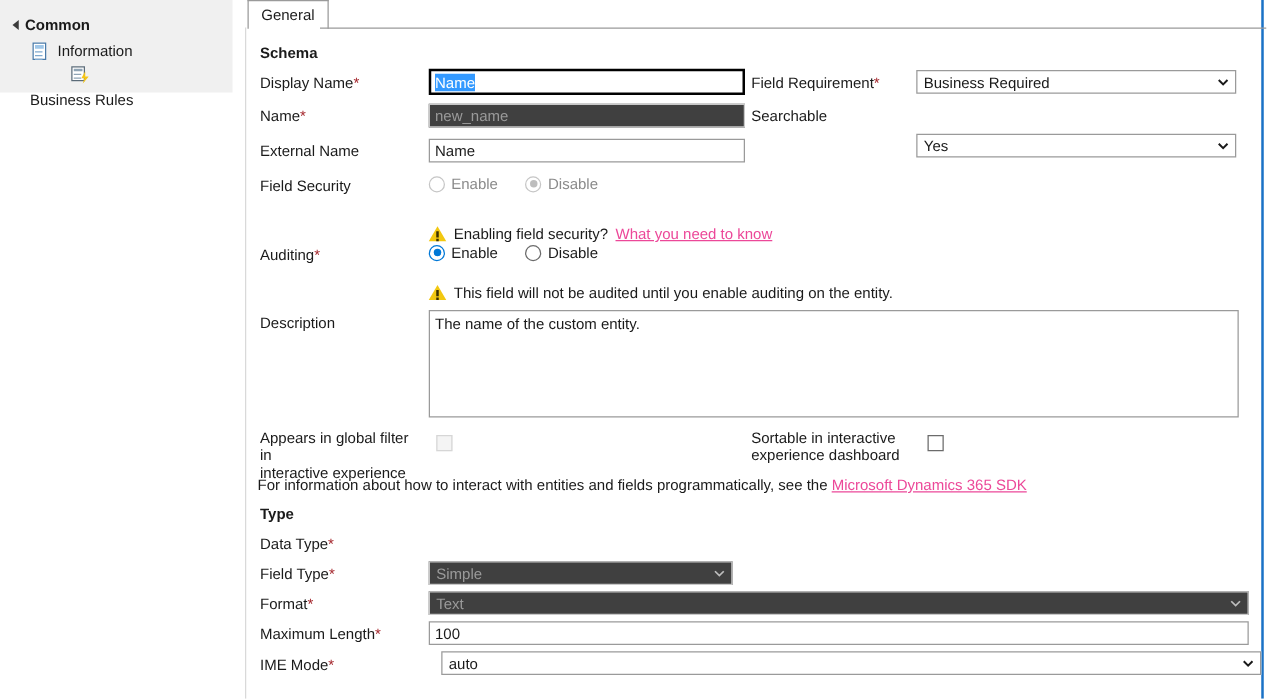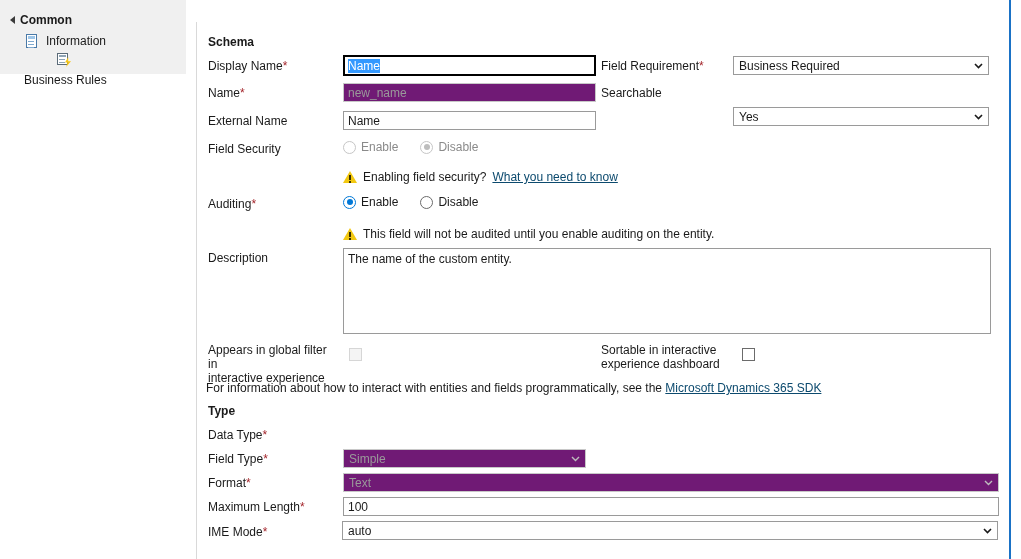--- a/index.html
+++ b/index.html
@@ -135,21 +135,21 @@
     border: 1px solid #9a9a9a;
     padding: 0 4px;
     outline: none;
   }
   input.tb { height: 19px; line-height: 17px; }
   textarea.tb { padding: 3px 4px; resize: none; line-height: 15px; }
   .sel-text.sel-highlight {
     background: #3399ff; color: #ffffff;
   }
   input.tb.disabled, .sel.disabled {
-    background: #701a75; color: #9a9a9a; border-color: #c8c8c8;
+    background: #404040; color: #9a9a9a; border-color: #c8c8c8;
   }
   input.tb.disabled::placeholder { color: #9a9a9a; }
 
   
   .sel {
     height: 19px;
     display: flex; align-items: center;
     padding: 0 20px 0 5px;
     cursor: default;
   }
@@ -195,21 +195,21 @@
     border-bottom: 12px solid #f2c811;
   }
   .warn-ico .bang {
     position: absolute; left: 6px; top: 4px; width: 2px; height: 5px;
     background: #3b3000;
   }
   .warn-ico .dot {
     position: absolute; left: 6px; top: 10px; width: 2px; height: 2px;
     background: #3b3000;
   }
-  a.lnk { color: #0c4a6e; text-decoration: underline; cursor: pointer; }
+  a.lnk { color: #ec4899; text-decoration: underline; cursor: pointer; }
   .note { position: absolute; font-size: 12px; color: #1a1a1a; }
 </style>
 </head>
 <body>
 
 <div id="root">
 
   <div id="sidebar">
     <div id="sidebar-block"></div>
 
@@ -231,20 +231,26 @@
           <span class="ico-bolt"></span>
       </span>
       <span>Business Rules</span>
     </div>
   </div>
 
   <div id="panel">
     <div id="right-rule"></div>
     <div id="panel-left-border"></div>
 
+    <div id="tabstrip">
+      <div id="tab-general">
+        <span>General</span>
+      </div>
+      <div id="tab-underline"></div>
+    </div>
 
     <div id="form">
 
       <div class="sec-head" style="left:12px; top:12px;">Schema</div>
 
       <div class="lbl" style="left:12px; top:36px;">
         <span>Display Name</span><span class="req">*</span>
       </div>
       <div class="tb focused" id="display-name-input" style="position:absolute; left:147px; top:32px; width:253px; height:21px; border:2px solid #000; background:#fff; display:flex; align-items:center; padding:0 3px;">
         <span class="sel-text sel-highlight">Name</span>
@@ -291,21 +297,21 @@
         <span class="radio-opt dis">
           <span class="radio dis"></span>
           <span>Enable</span>
         </span>
         <span class="radio-opt dis">
           <span class="radio dis on"></span>
           <span>Disable</span>
         </span>
       </div>
 
-      <div class="warn-row" style="left:147px; top:147px;justify-content:space-between;">
+      <div class="warn-row" style="left:147px; top:157px;justify-content:space-between;">
         <span class="warn-ico">
           <span class="tri"></span>
             <span class="bang"></span>
             <span class="dot"></span>
         </span>
         <span>Enabling field security?</span>
         <a class="lnk">What you need to know</a>
       </div>
 
       <div class="lbl" style="left:12px; top:174px;">
@@ -384,21 +390,21 @@
       </div>
 
       <div class="lbl" style="left:12px; top:477px;">
         <span>Maximum Length</span><span class="req">*</span>
       </div>
       <input class="tb" style="left: 147px; top: 474px; width: 656px;" value="100">
 
       <div class="lbl" style="left:12px; top:502px;">
         <span>IME Mode</span><span class="req">*</span>
       </div>
-      <div class="sel" style="left:146px; top:498px; width:656px;">
+      <div class="sel" style="left:157px; top:498px; width:656px;">
         <span>auto</span>
         <span class="chev">
           <svg width="9" height="9" viewBox="0 0 9 9">
               <polyline points="1,3 4.5,6.5 8,3" fill="none" stroke="#1a1a1a" stroke-width="1.6"></polyline>
             </svg>
         </span>
       </div>
 
     </div>
   </div>

